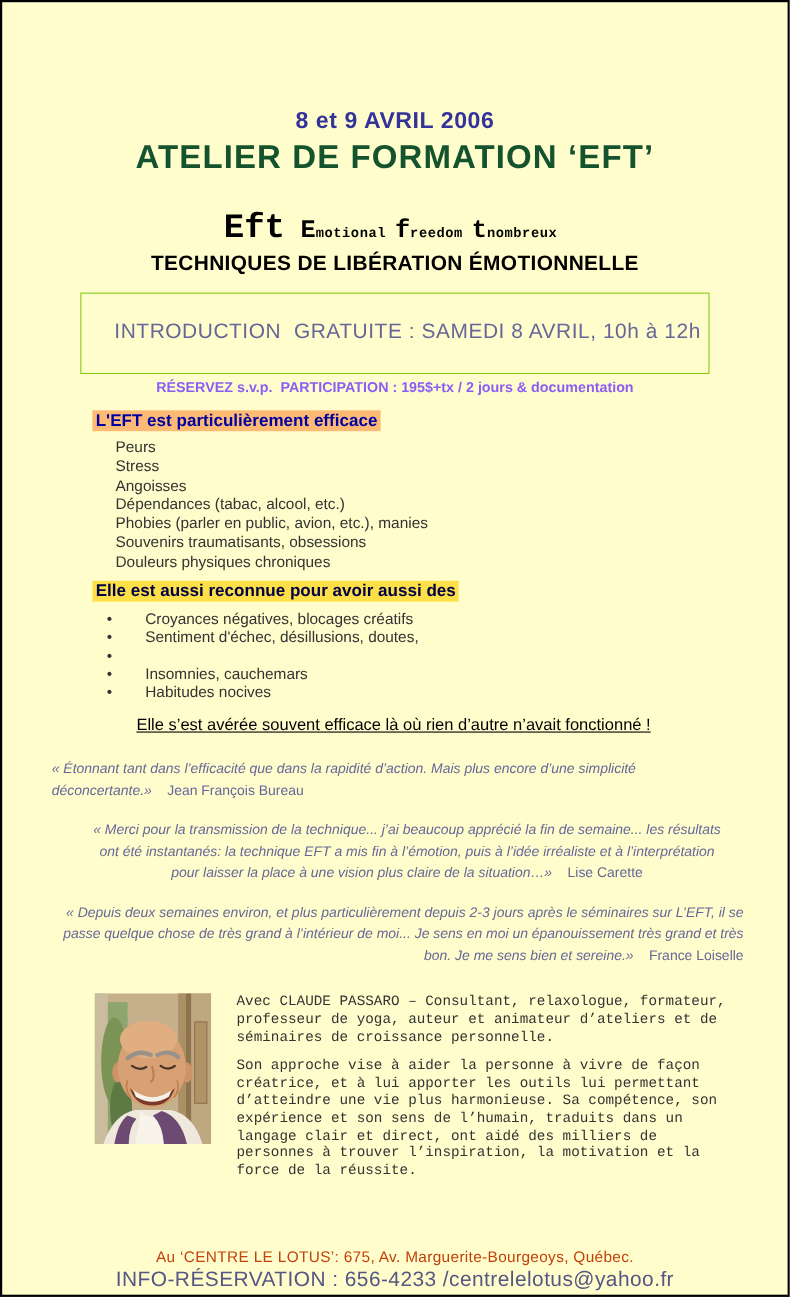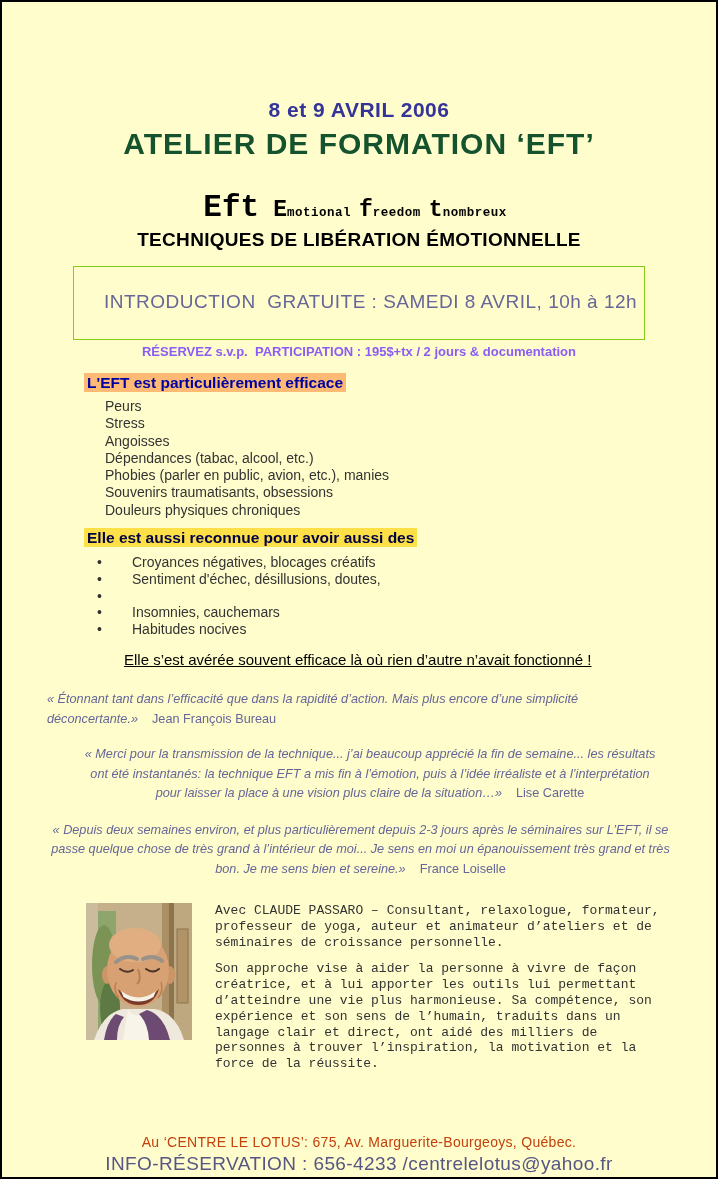--- a/index.html
+++ b/index.html
@@ -72,21 +72,21 @@
     margin:13px 40px 0 122px;
     font-size:15px;color:#000;
     text-decoration:underline;
     white-space:pre-wrap;
   }
   .quote{
     font-size:12.7px;font-style:italic;color:#666699;line-height:19.5px;
   }
   .q1{margin:22px 45px 0 45px;text-align:left;}
   .q2{margin:16px 58px 0 80px;text-align:center;}
-  .q3{margin:17px 40px 0 43px;text-align:center;}
+  .q3{margin:17px 40px 0 43px;text-align:right;}
   .t-author{font-style:normal;margin-left:14px;}
   .bio{
     display:flex;
     margin:24px 0 0 84px;
   }
   .photo{width:106px;height:137px;flex:none;}
   .bio-text{
     margin-left:23px;width:445px;
     font-size:13px;color:#333;line-height:15.8px;
   }

